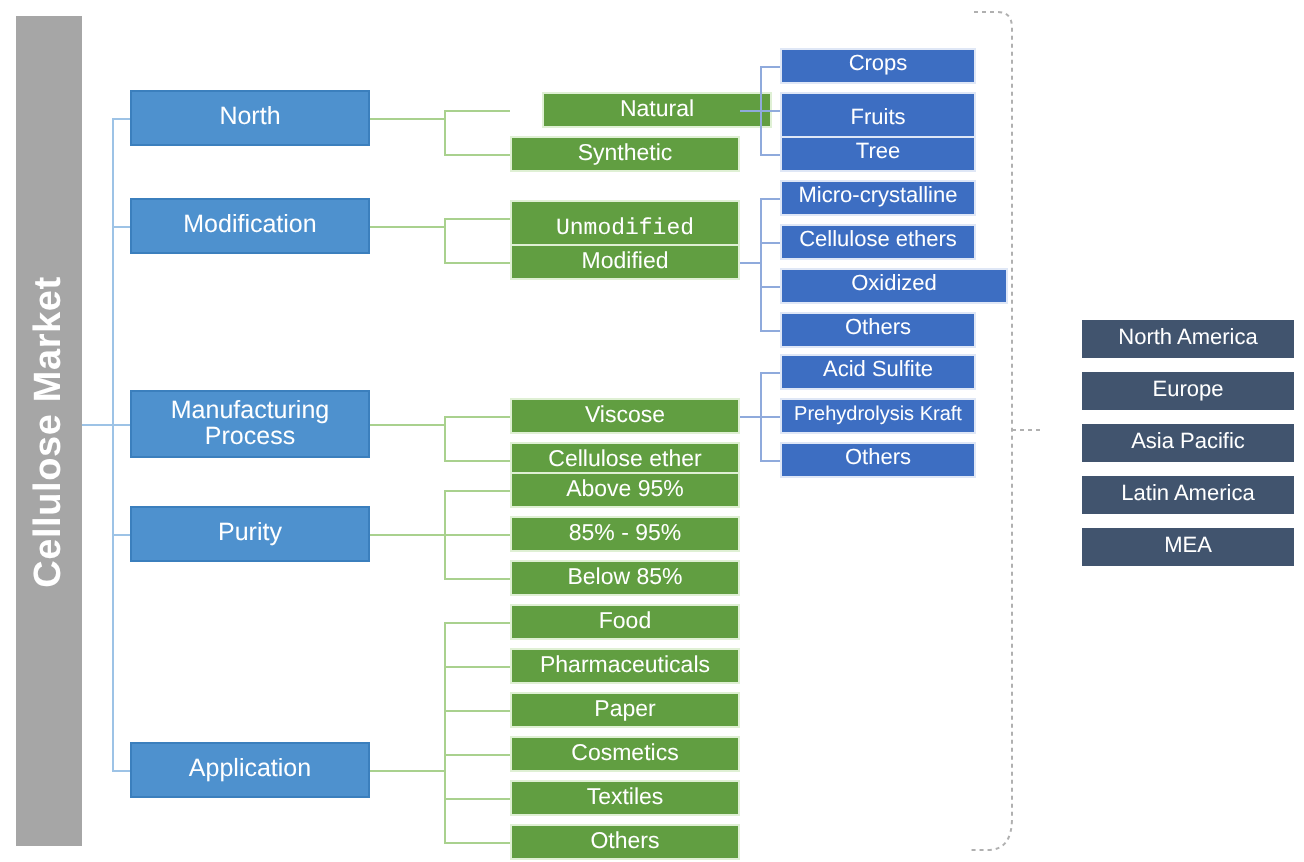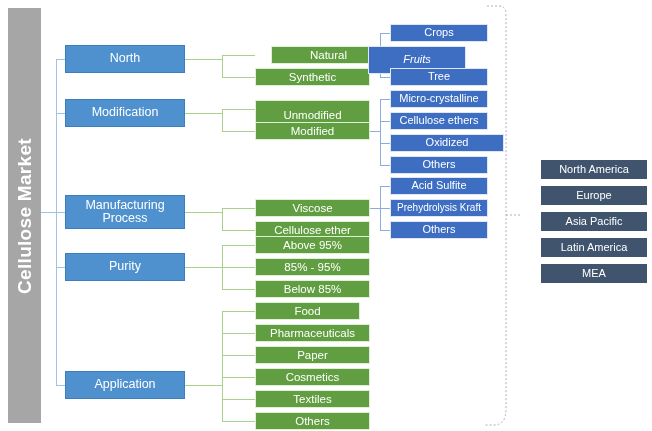--- a/index.html
+++ b/index.html
@@ -142,33 +142,33 @@
 
   <div class="abs hline-b" style="left:370px; top:55px; width:10px;"></div>
   <div class="abs vline-b" style="left:380px; top:33px; height:44px;"></div>
   <div class="abs hline-b" style="left:380px; top:33px; width:10px;"></div>
   <div class="abs hline-b" style="left:380px; top:55px; width:10px;"></div>
   <div class="abs hline-b" style="left:380px; top:77px; width:10px;"></div>
 
   <div class="abs box blue-l3" style="left:390px; top:24px; width:98px; height:18px;">
     <span>Crops</span>
   </div>
-  <div class="abs box blue-l3" style="left:368px; top:46px; width:98px; height:28px;font-style:italic;">
+  <div class="abs box blue-l3" style="left:390px; top:46px; width:98px; height:28px;">
     <span>Fruits</span>
   </div>
   <div class="abs box blue-l3" style="left:390px; top:68px; width:98px; height:18px;">
     <span>Tree</span>
   </div>
 
   <div class="abs hline-g" style="left:185px; top:113px; width:37px;"></div>
   <div class="abs vline-g" style="left:222px; top:109px; height:22px;"></div>
   <div class="abs hline-g" style="left:222px; top:109px; width:33px;"></div>
   <div class="abs hline-g" style="left:222px; top:131px; width:33px;"></div>
 
-  <div class="abs box green-l2" style="left:255px; top:100px; width:115px; height:30px;">
+  <div class="abs box green-l2" style="left:255px; top:100px; width:115px; height:30px;font-family:Liberation Mono, monospace;">
     <span>Unmodified</span>
   </div>
   <div class="abs box green-l2" style="left:255px; top:122px; width:115px; height:18px;">
     <span>Modified</span>
   </div>
 
   <div class="abs hline-b" style="left:370px; top:131px; width:10px;"></div>
   <div class="abs vline-b" style="left:380px; top:99px; height:66px;"></div>
   <div class="abs hline-b" style="left:380px; top:99px; width:10px;"></div>
   <div class="abs hline-b" style="left:380px; top:121px; width:10px;"></div>
@@ -234,21 +234,21 @@
 
   <div class="abs hline-g" style="left:185px; top:385px; width:37px;"></div>
   <div class="abs vline-g" style="left:222px; top:311px; height:110px;"></div>
   <div class="abs hline-g" style="left:222px; top:311px; width:33px;"></div>
   <div class="abs hline-g" style="left:222px; top:333px; width:33px;"></div>
   <div class="abs hline-g" style="left:222px; top:355px; width:33px;"></div>
   <div class="abs hline-g" style="left:222px; top:377px; width:33px;"></div>
   <div class="abs hline-g" style="left:222px; top:399px; width:33px;"></div>
   <div class="abs hline-g" style="left:222px; top:421px; width:33px;"></div>
 
-  <div class="abs box green-l2" style="left:255px; top:302px; width:105px; height:18px;">
+  <div class="abs box green-l2" style="left:255px; top:302px; width:115px; height:18px;">
     <span>Food</span>
   </div>
   <div class="abs box green-l2" style="left:255px; top:324px; width:115px; height:18px;">
     <span>Pharmaceuticals</span>
   </div>
   <div class="abs box green-l2" style="left:255px; top:346px; width:115px; height:18px;">
     <span>Paper</span>
   </div>
   <div class="abs box green-l2" style="left:255px; top:368px; width:115px; height:18px;">
     <span>Cosmetics</span>

